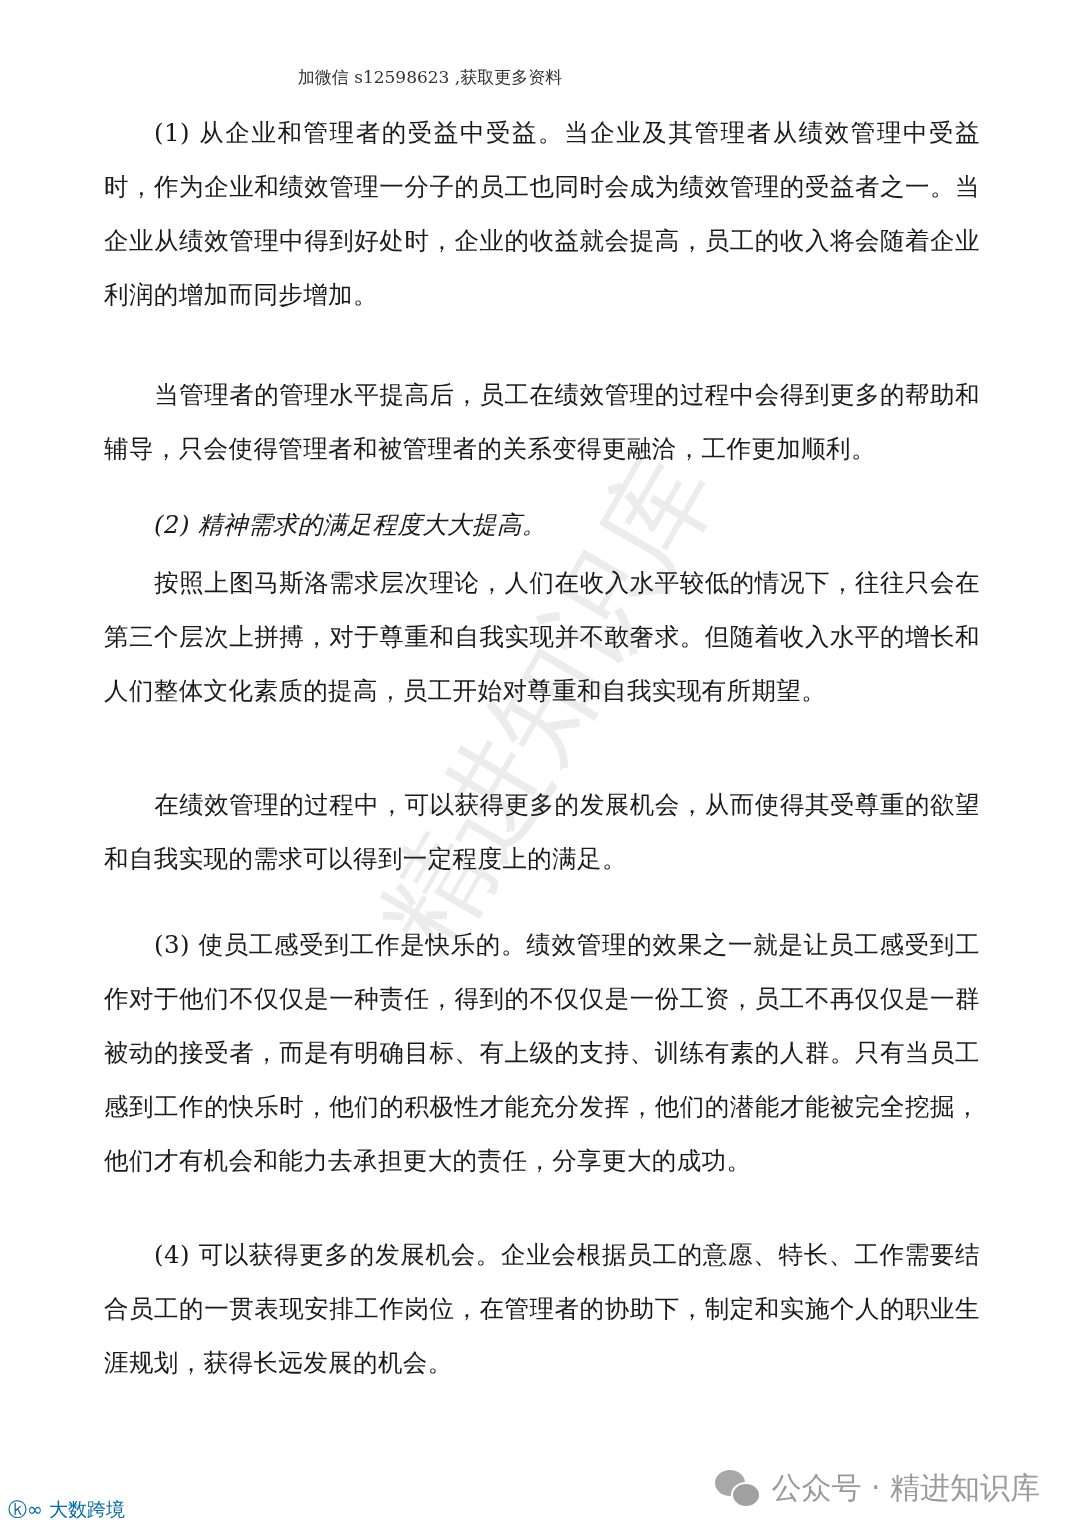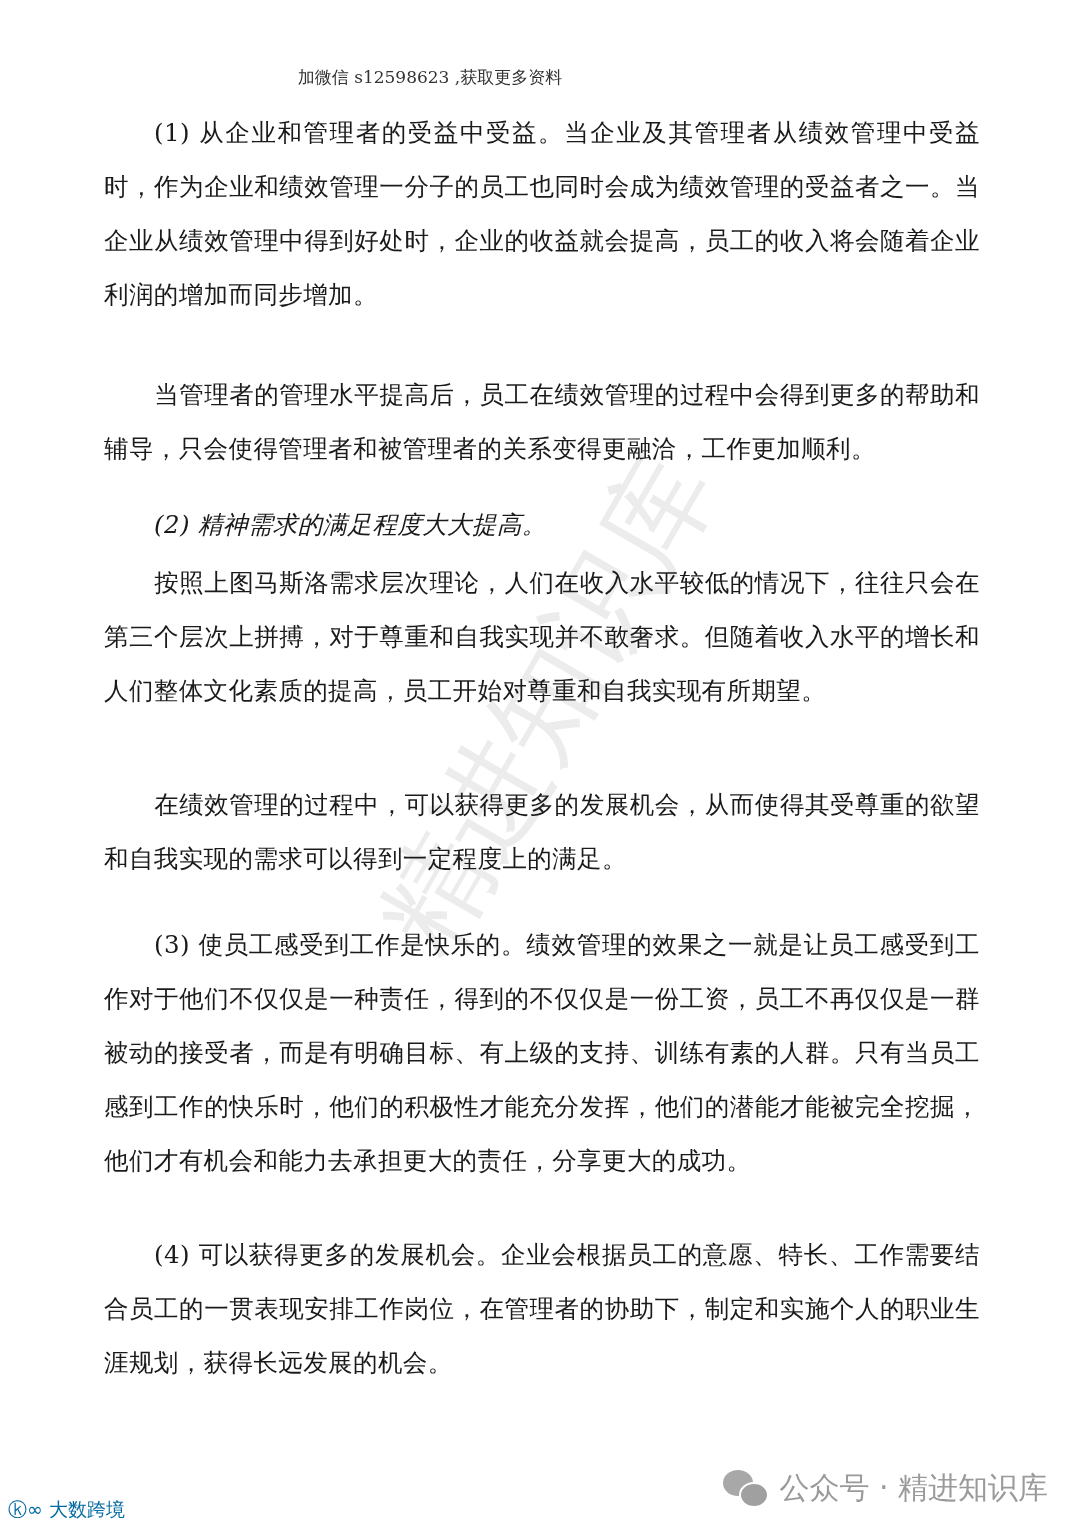--- a/index.html
+++ b/index.html
@@ -8,21 +8,21 @@
   .header { position:absolute; top:66px; left:0; width:860px; text-align:center;
             font-size:17px; color:#333; }
   .para { position:absolute; left:104px; width:876px; font-size:24.5px; line-height:54px;
           letter-spacing:0.4px; text-align:justify; }
   .para .indent { display:inline-block; width:50px; }
   .watermark { position:absolute; left:340px; top:600px; font-size:110px; color:rgba(180,180,180,0.25);
                transform:rotate(-60deg); transform-origin:left top; white-space:nowrap;
                font-family:"DejaVu Sans",sans-serif; top:905px; left:345px; }
   .footer-left { position:absolute; left:8px; top:1497px; font-size:19px; color:#0369a1;
                  font-family:"DejaVu Sans",sans-serif; }
-  .footer-right { position:absolute; right:32px; top:1468px; font-size:30px; color:#9a9a9a;
+  .footer-right { position:absolute; right:40px; top:1468px; font-size:30px; color:#9a9a9a;
                   font-family:"DejaVu Sans",sans-serif; display:flex; align-items:center; gap:10px; }
   .wx-icon { width:46px; height:38px; position:relative; }
   .wx-icon .b1 { position:absolute; left:0; top:0; width:30px; height:26px; border-radius:50%; background:#a8a8a8; }
   .wx-icon .b2 { position:absolute; left:16px; top:12px; width:26px; height:22px; border-radius:50%; background:#a0a0a0; border:2px solid #fff; }
 </style>
 </head>
 <body>
 
 <div class="header">加微信 s12598623 ,获取更多资料</div>
 

